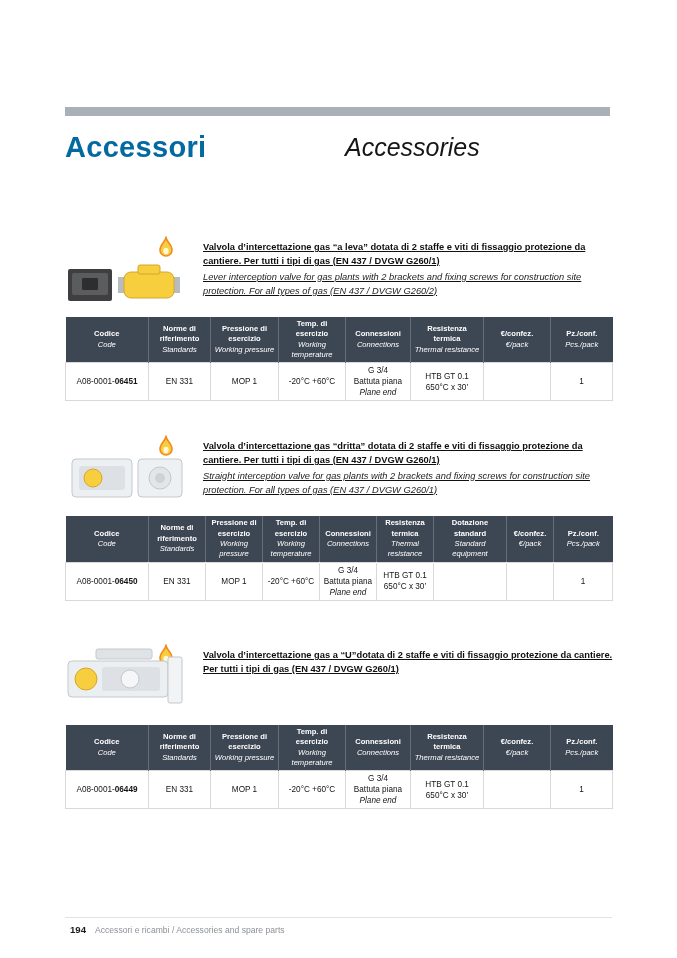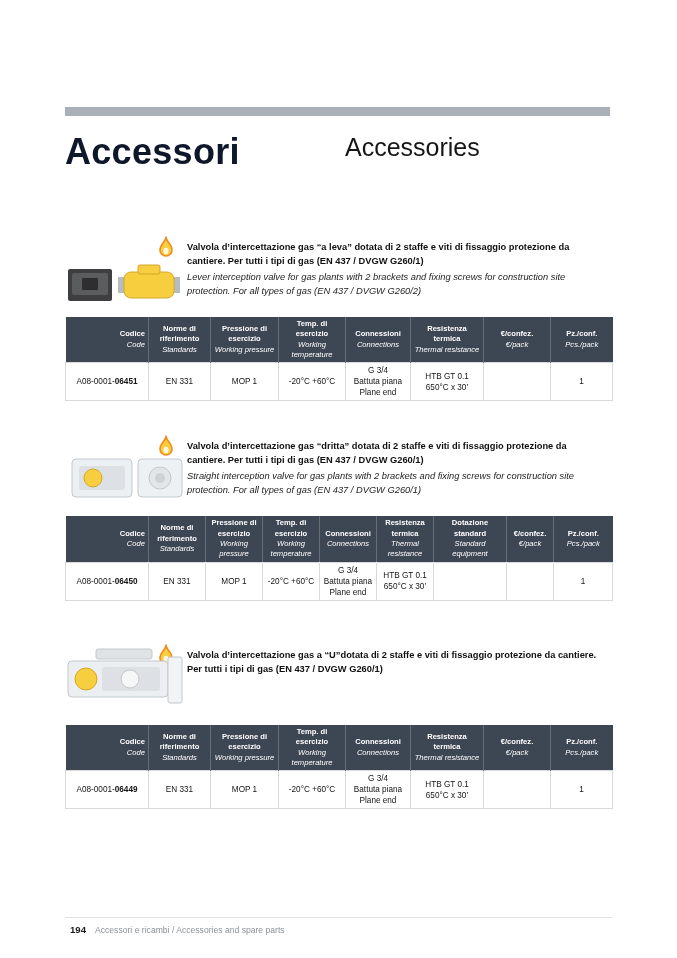--- a/index.html
+++ b/index.html
@@ -1,46 +1,46 @@
 <!DOCTYPE html>
 <html><head>
 <meta charset="utf-8">
 <style>
   html,body{margin:0;padding:0;background:#e9e9e9;}
   body{font-family:"Liberation Sans", sans-serif;color:#111;}
   .page{position:relative;width:677px;height:958px;background:#ffffff;margin:0 auto;overflow:hidden;}
 
   .topbar{position:absolute;left:65px;top:107px;width:545px;height:9px;background:#a9b0b7;}
 
-  .title-it{position:absolute;left:65px;top:131px;font-size:36px;font-weight:bold;letter-spacing:.3px;color:#0f172a;}
-  .title-en{position:absolute;left:345px;top:133px;font-size:25px;color:#161616;}
+  .title-it{position:absolute;left:65px;top:131px;font-size:29px;font-weight:bold;letter-spacing:.3px;color:#0369a1;}
+  .title-en{position:absolute;left:345px;top:133px;font-size:25px;font-style:italic;color:#161616;}
 
   .sec{position:absolute;left:65px;width:547px;height:200px;}
   .sec1{top:238px;}
   .sec2{top:437px;}
   .sec3{top:646px;}
 
   .flame{position:absolute;left:90px;top:-3px;width:22px;height:26px;}
-  .desc{position:absolute;left:122px;top:3px;width:410px;}
+  .desc{position:absolute;left:138px;top:3px;width:410px;text-decoration:underline;}
   .desc-it{margin:0;font-size:9.3px;font-weight:bold;line-height:1.5;color:#101010;}
   .desc-en{margin:2px 0 0 0;font-size:9.3px;font-style:italic;line-height:1.5;color:#1d1d1d;}
 
   .pimg{position:absolute;}
   .pimg1{left:3px;top:24px;}
   .pimg2{left:6px;top:17px;}
   .pimg3{left:1px;top:1px;}
 
   table.spec{position:absolute;left:0;top:79px;width:547px;border-collapse:collapse;table-layout:fixed;}
   table.spec th{background:#3d4653;color:#ffffff;font-size:7.6px;font-weight:bold;text-align:center;vertical-align:middle;padding:2px 3px;border-left:1px solid rgba(255,255,255,.22);box-sizing:border-box;line-height:1.35;}
-  table.spec th:first-child{border-left:none;text-align:right;}
+  table.spec th:first-child{border-left:none;}
   table.t8 th{height:35px;}
   table.t9 th{height:46px;}
   table.spec th .h-en{font-weight:normal;font-style:italic;}
   table.spec td{border:1px solid #d9d9d9;font-size:8.2px;text-align:center;vertical-align:middle;height:38px;padding:2px;box-sizing:border-box;line-height:1.35;color:#141414;}
-  table.spec td .i{}
+  table.spec td .i{font-style:italic;}
   table.spec td .b{font-weight:bold;text-align:right;}
 
   .footline{position:absolute;left:65px;top:917px;width:547px;border-top:1px solid #e3e3e3;}
   .footer{position:absolute;left:70px;top:924px;font-size:8.6px;color:#8c9196;}
   .footer .pagenum{font-weight:bold;color:#1c1c1c;font-size:9.6px;margin-right:9px;}
 </style>
 </head>
 <body>
 
 <div class="page">

